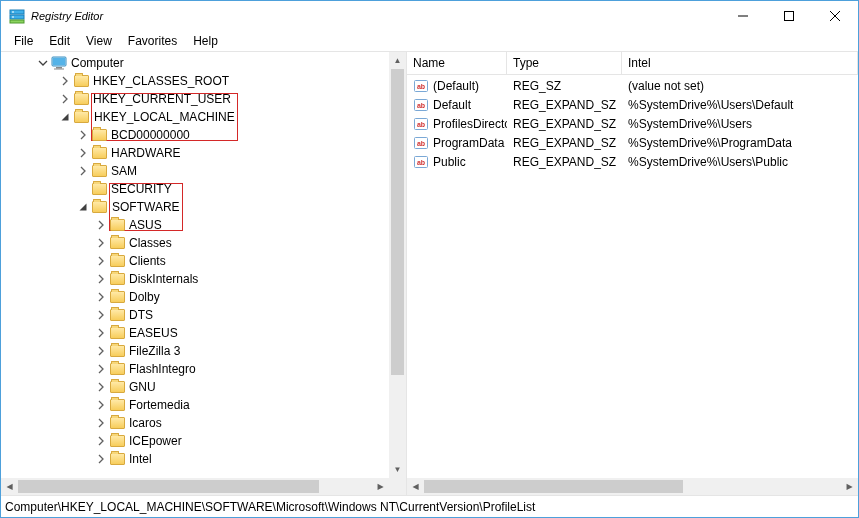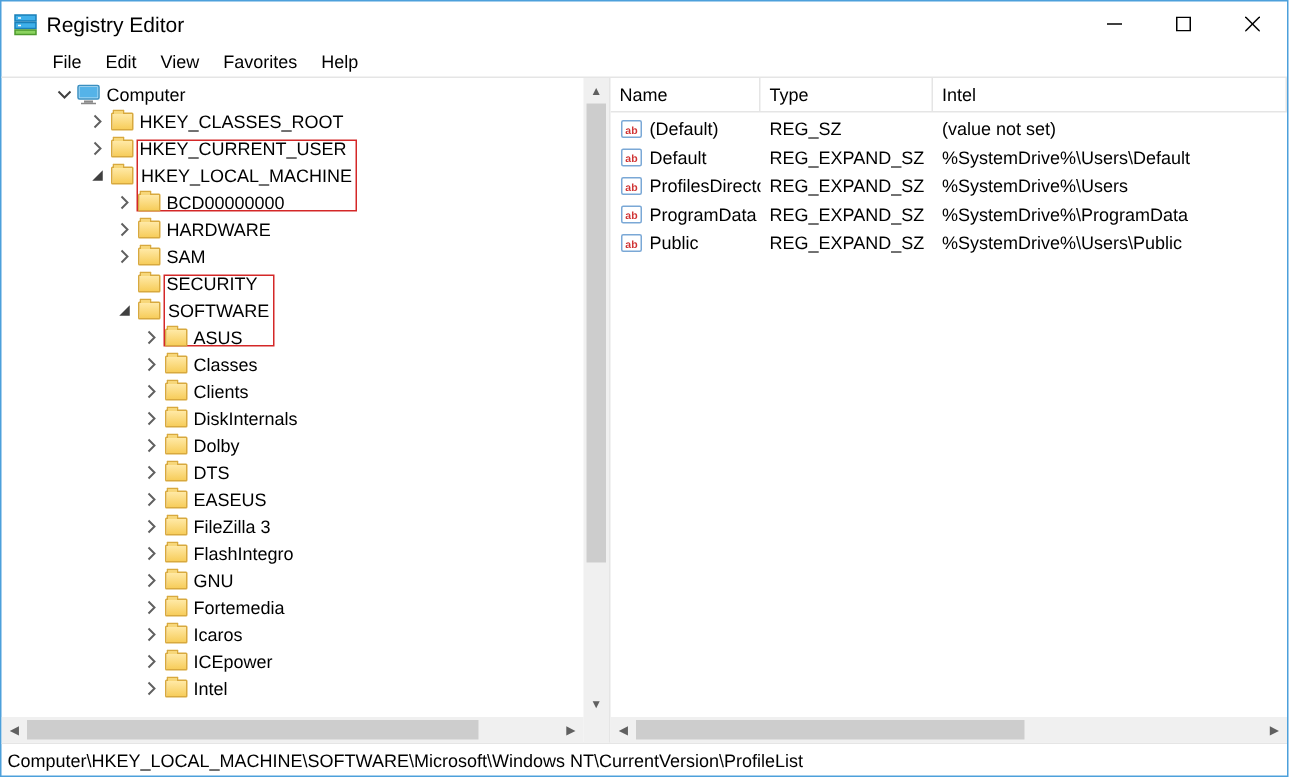--- a/index.html
+++ b/index.html
@@ -1,27 +1,27 @@
 <!DOCTYPE html>
 <html><head>
 <meta charset="utf-8">
 <style>
 * { box-sizing: border-box; margin: 0; padding: 0; }
 body { font-family: "Segoe UI", Tahoma, sans-serif; font-size: 12px; background: #fff; color: #000; width: 859px; height: 518px; border: 1px solid #4da0db; display: flex; flex-direction: column; overflow: hidden; }
 
 
 .titlebar { height: 30px; display: flex; align-items: center; padding-left: 8px; }
 .titlebar .ticon { width: 16px; height: 16px; margin-right: 6px; }
-.titlebar .ttxt { flex: 1; font-size: 14px; }
+.titlebar .ttxt { flex: 1; font-size: 11px; font-style: italic; }
 .winbtns { display: flex; height: 100%; }
 .winbtn { width: 46px; display: flex; align-items: center; justify-content: center; }
 .winbtn svg { width: 10px; height: 10px; }
 
 
-.menubar { height: 20px; display: flex; align-items: center; padding-left: 6px; gap: 2px; margin-left: 21px; }
+.menubar { height: 20px; display: flex; align-items: center; padding-left: 6px; gap: 2px; }
 .menubar span { padding: 2px 7px; }
 
 
 .main { flex: 1; display: flex; border-top: 1px solid #e5e5e5; min-height: 0; }
 .pane { display: flex; flex-direction: column; min-height: 0; }
 .treepane { width: 406px; border-right: 1px solid #e5e5e5; }
 .listpane { flex: 1; }
 
 .scrollwrap { flex: 1; overflow: hidden; position: relative; }
 .scrollinner { position: absolute; inset: 0; right: 17px; bottom: 17px; overflow: hidden; }

